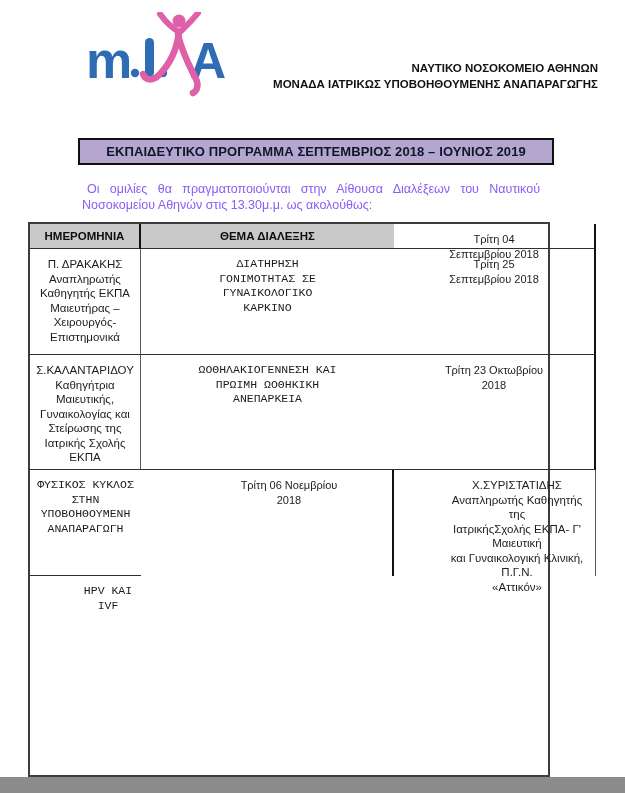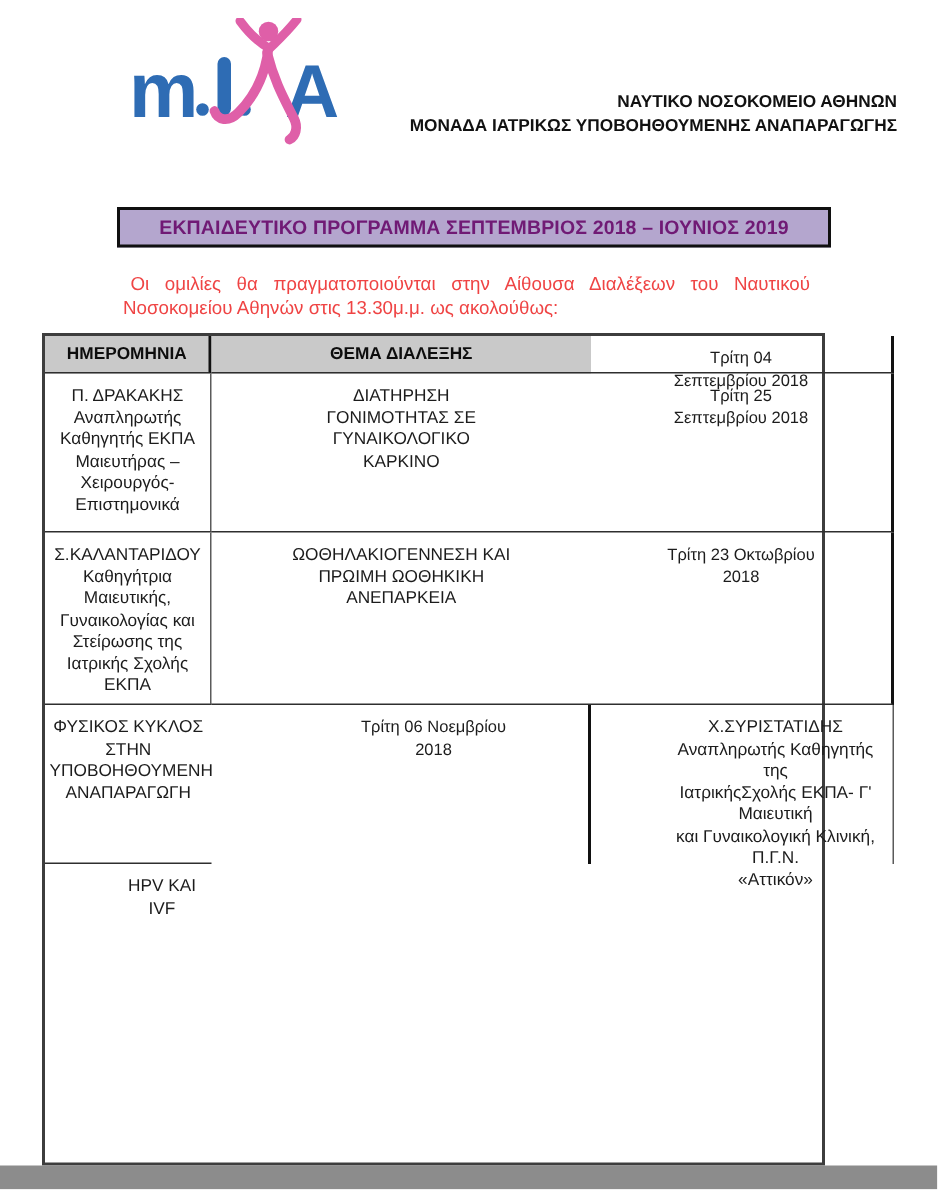--- a/index.html
+++ b/index.html
@@ -46,35 +46,35 @@
     width: 476px;
     height: 27px;
     background: #b4a6ce;
     border: 2px solid #101010;
     display: flex;
     align-items: center;
     justify-content: center;
     font-weight: bold;
     font-size: 13px;
     letter-spacing: 0.1px;
-    color: #701a75;
+    color: #0f172a;
     white-space: nowrap;
   }
 
   
   .intro {
     position: absolute;
     left: 82px;
     top: 181px;
     width: 458px;
     font-size: 12.5px;
     line-height: 16px;
     text-align: justify;
     text-indent: 5px;
-    color: #ef4444;
+    color: #8b5cf6;
   }
 
   
   .schedule-table {
     position: absolute;
     left: 28px;
     top: 222px;
     width: 522px;
     border: 2px solid #3d3d3d;
     display: grid;
@@ -104,21 +104,21 @@
     justify-content: center;
     padding: 0 3px;
     white-space: nowrap;
     color: #0d0d0d;
   }
   .cell.head.speaker-head {
     justify-content: flex-start;
     padding-left: 14px;
   }
   .cell.speaker { font-size: 11.5px; }
-  .cell.topic { font-size: 11.5px; }
+  .cell.topic { font-size: 11.5px; font-family: Liberation Mono, monospace; }
 
   
   .bottom-strip {
     position: absolute;
     left: 0;
     top: 777px;
     width: 625px;
     height: 16px;
     background: #8c8c8c;
   }

